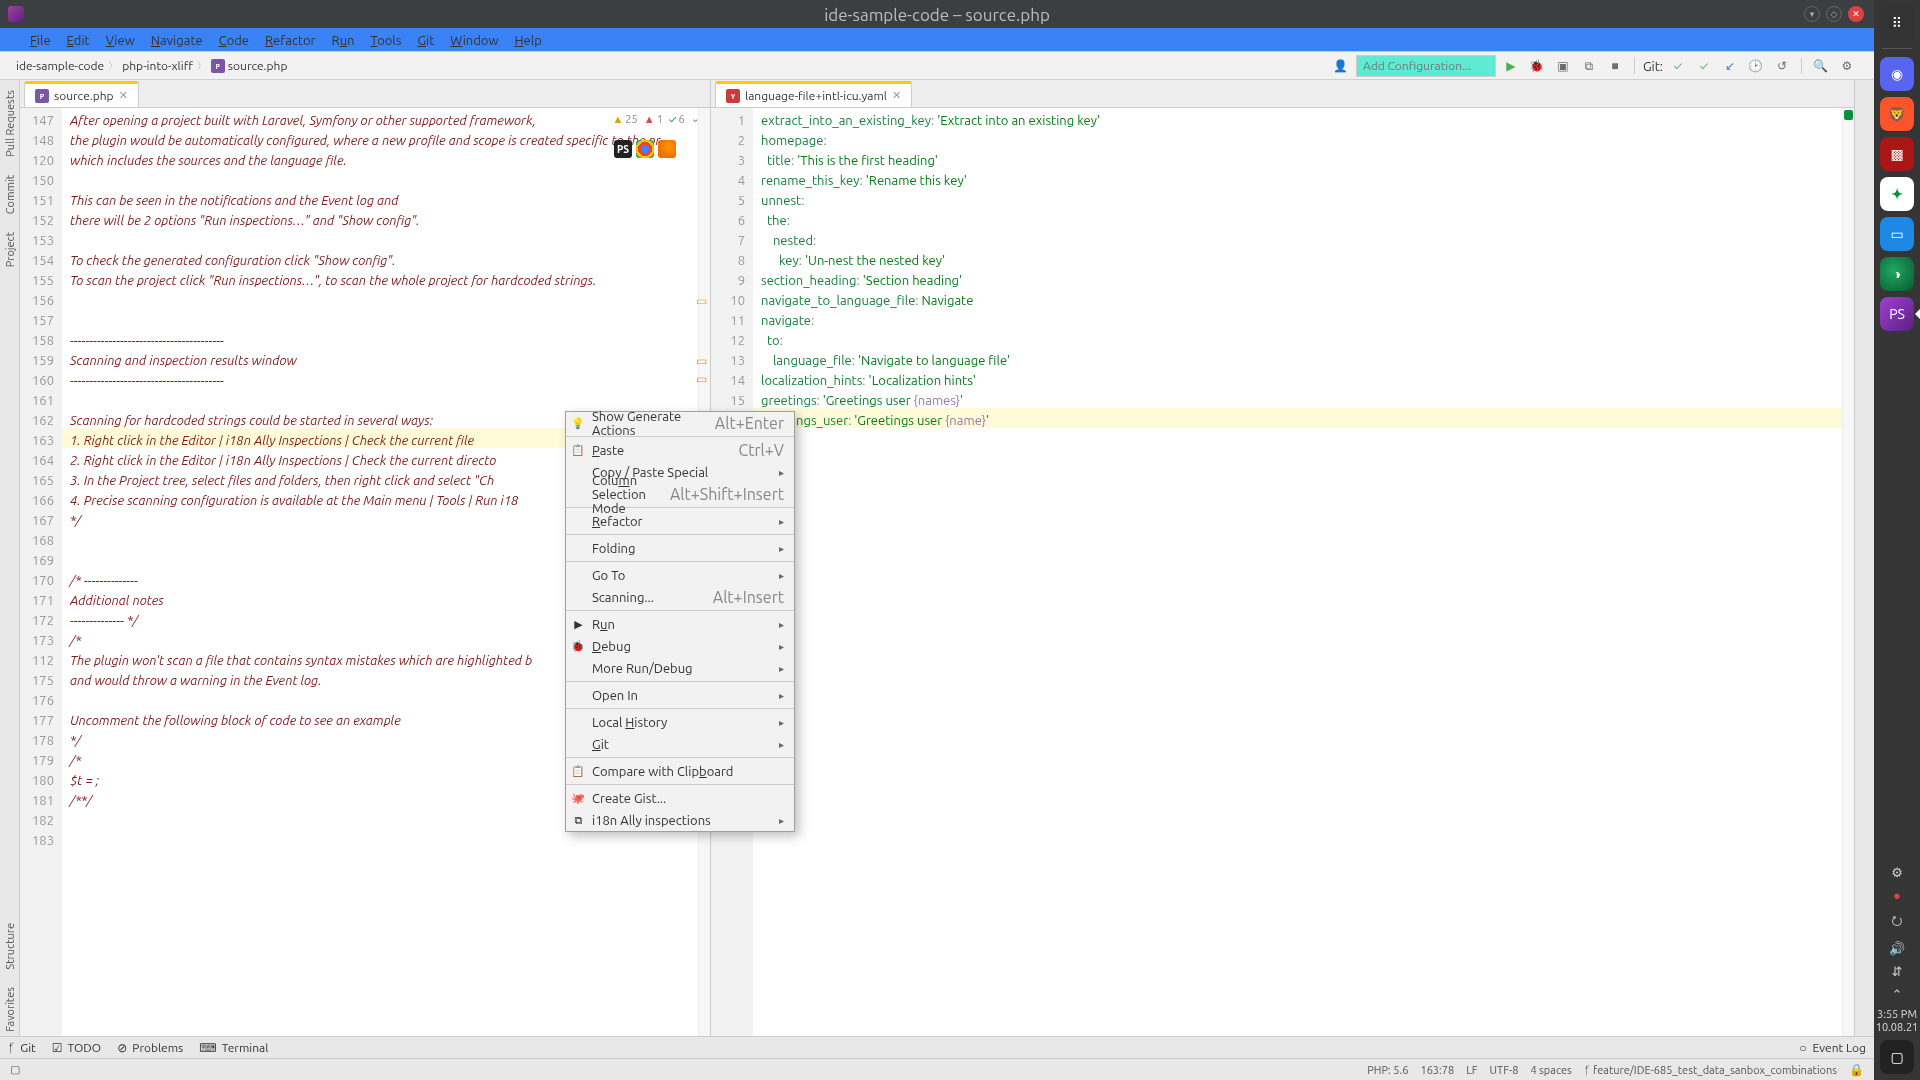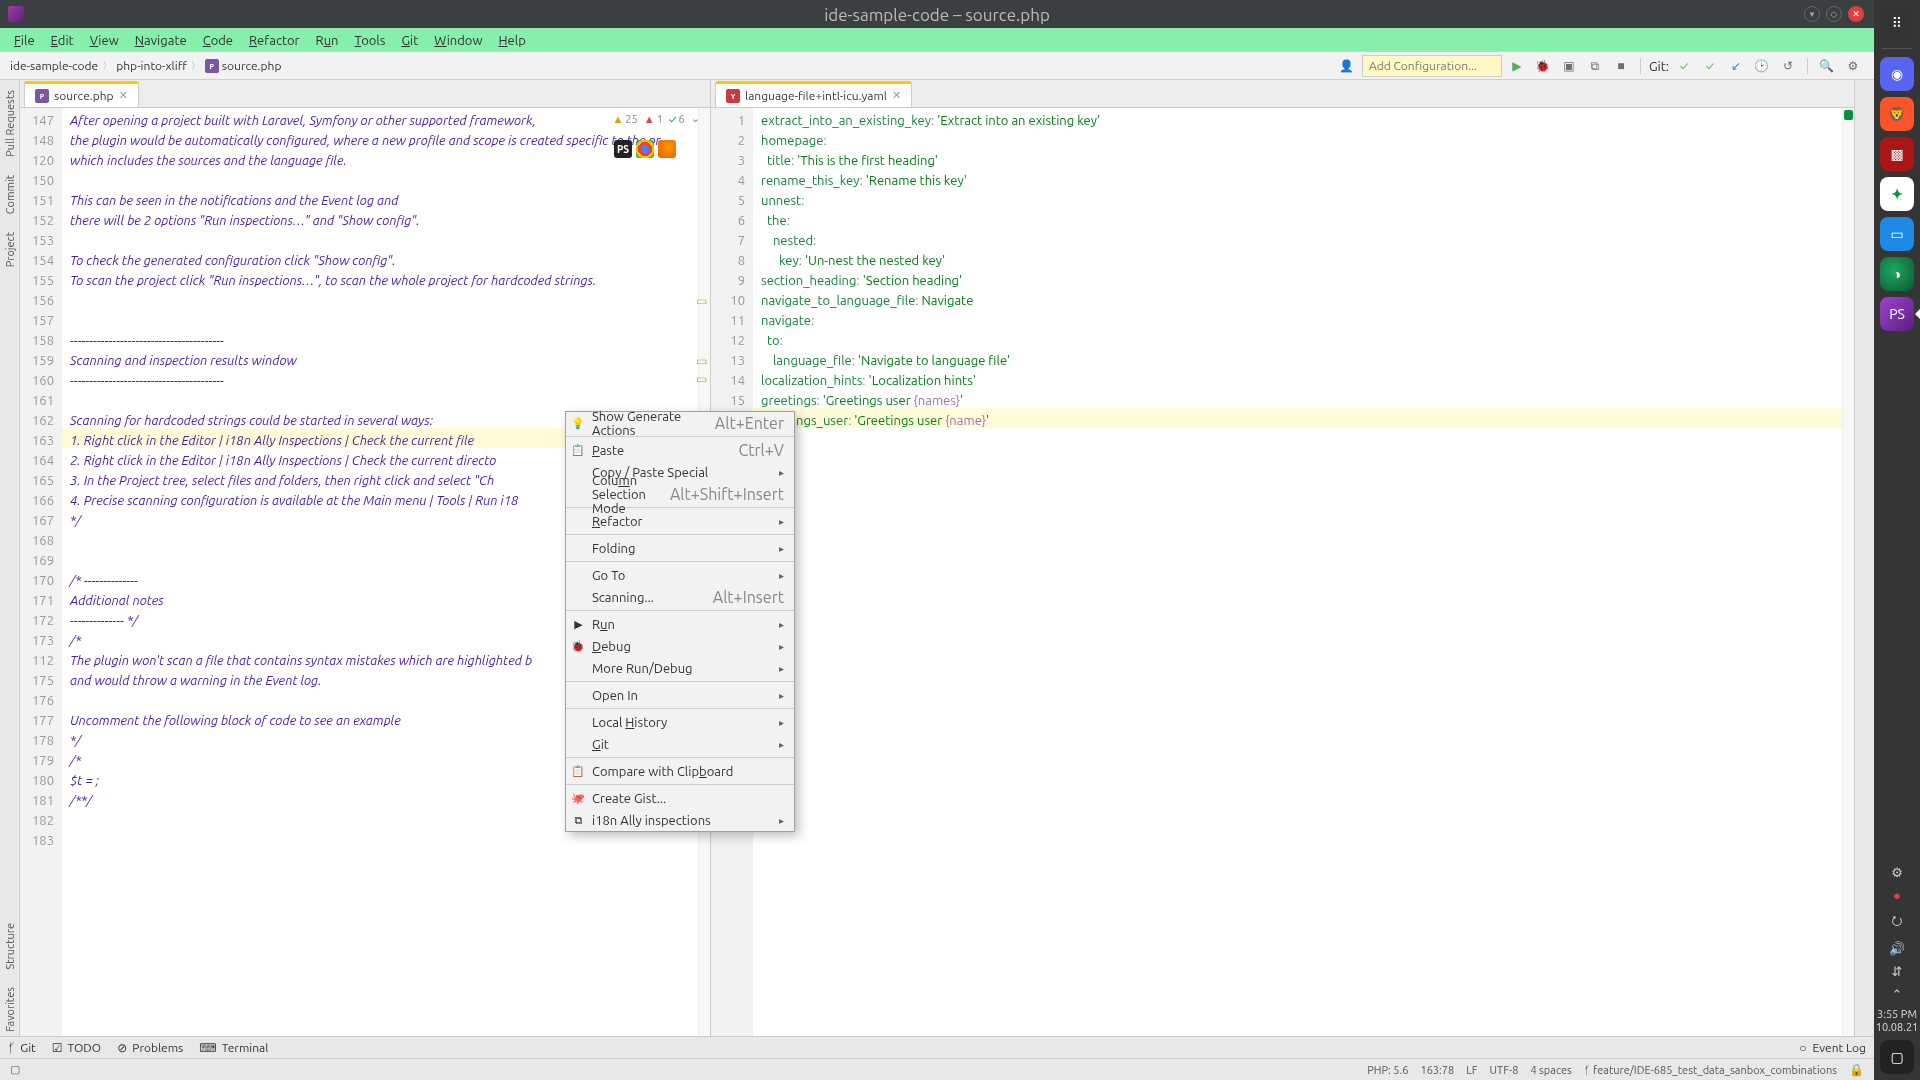--- a/index.html
+++ b/index.html
@@ -11,35 +11,35 @@
   .titlebar .left { display:flex; align-items:center; gap:6px; padding:0 8px; }
   .titlebar .app-logo { width:16px; height:16px; background:linear-gradient(135deg,#a040a0,#5a2080); border-radius:3px; display:inline-block; }
   .titlebar .title { position:absolute; left:50%; transform:translateX(-50%); font-size:17px; }
   .titlebar .win-controls { margin-left:auto; display:flex; gap:6px; padding-right:10px; }
   .win-btn { width:16px; height:16px; border-radius:50%; display:inline-flex; align-items:center; justify-content:center; font-size:9px; }
   .win-min{background:#3c3f41;border:1px solid #666;color:#aaa}
   .win-max{background:#3c3f41;border:1px solid #666;color:#aaa}
   .win-close{background:#e04040;color:#fff}
 
   
-  .menubar { height:24px; background:#86efac; border-bottom:1px solid #ccc; display:flex; align-items:center; padding:0 6px; }
+  .menubar { height:24px; background:#3b82f6; border-bottom:1px solid #ccc; display:flex; align-items:center; padding:0 22px; }
   .menubar .menu-item { padding:2px 8px; cursor:default; }
   .menubar .menu-item u { text-decoration:underline; }
 
   
-  .navbar { height:28px; background:#f2f2f2; border-bottom:1px solid #d0d0d0; display:flex; align-items:center; padding:0 10px; }
+  .navbar { height:28px; background:#f2f2f2; border-bottom:1px solid #d0d0d0; display:flex; align-items:center; padding:0 16px; }
   .breadcrumb { display:flex; align-items:center; gap:4px; }
   .breadcrumb .crumb { display:flex; align-items:center; gap:3px; font-size:12px; }
   .chev { color:#999; font-size:10px; }
   .file-icon.php { width:14px; height:14px; background:#7a56a3; color:#fff; font-size:7px; display:inline-flex; align-items:center; justify-content:center; border-radius:2px; font-weight:bold; }
   .file-icon.yaml { width:14px; height:14px; background:#c93a3a; color:#fff; font-size:7px; display:inline-flex; align-items:center; justify-content:center; border-radius:2px; font-weight:bold; }
   .navbar .right { margin-left:auto; display:flex; align-items:center; gap:4px; }
   .nav-btn { width:22px; height:22px; display:inline-flex; align-items:center; justify-content:center; color:#6e6e6e; font-size:12px; }
   .nav-btn.green{color:#4caf50} .nav-btn.blue{color:#3b88d0}
-  .config-combo { height:22px; min-width:140px; border:1px solid #ccc; background:#fef9c3; padding:0 6px; display:inline-flex; align-items:center; font-size:12px; color:#777; }
+  .config-combo { height:22px; min-width:140px; border:1px solid #ccc; background:#5eead4; padding:0 6px; display:inline-flex; align-items:center; font-size:12px; color:#777; }
   .sep { width:1px; height:16px; background:#ccc; margin:0 4px; }
 
   
   .ide-body { flex:1; display:flex; min-height:0; }
   .left-toolwindow-bar { width:20px; background:#e8e8e8; border-right:1px solid #ccc; display:flex; flex-direction:column; align-items:center; padding-top:6px; gap:10px; }
   .vtab { writing-mode:vertical-rl; transform:rotate(180deg); font-size:11px; color:#555; padding:4px 0; cursor:default; }
 
   .right-toolwindow-bar { width:20px; background:#e8e8e8; border-left:1px solid #ccc; }
 
   .editor-area { flex:1; display:flex; min-width:0; }
@@ -47,21 +47,21 @@
   .pane-left { flex:0 0 690px; }
   .pane-right { flex:1; border-left:1px solid #ccc; }
 
   .tab-row { height:28px; background:#ededed; display:flex; align-items:flex-end; border-bottom:1px solid #ccc; padding-left:4px; }
   .editor-tab { height:26px; background:#fff; border:1px solid #ccc; border-bottom:none; border-top:3px solid #ffc800; padding:0 10px; display:flex; align-items:center; gap:5px; font-size:12px; border-radius:3px 3px 0 0; }
   .tab-close { color:#999; font-size:11px; }
 
   .code-scroll { flex:1; display:flex; min-height:0; background:#fff; font-family:"JetBrains Mono","Consolas",monospace; font-size:13px; overflow:hidden; position:relative; }
   .gutter { background:#f2f2f2; color:#999; text-align:right; padding:2px 8px 2px 6px; line-height:20px; user-select:none; min-width:42px; }
   .code { padding:2px 8px; line-height:20px; color:#888; white-space:pre; flex:1; overflow:hidden; position:relative; }
-  .code .cmt { font-style:italic; color:#4c1d95; }
+  .code .cmt { font-style:italic; color:#7f1d1d; }
   .yaml-key { color:#15803d; }
   .yaml-str { color:#067d17; }
   .yaml-var { color:#9876aa; }
 
   
   .inspection-badges { position:absolute; top:4px; right:10px; display:flex; gap:6px; font-size:11px; align-items:center; z-index:2; color:#888;}
   .badge { display:inline-flex; align-items:center; gap:2px; }
   .tri.warn{color:#e2a100} .tri.err{color:#d24c4c} .tick.ok{color:#0a8f3c}
   .browser-icons { position:absolute; top:32px; right:34px; display:flex; gap:4px; z-index:2; }
   .bicon { width:18px; height:18px; display:inline-flex; align-items:center; justify-content:center; font-size:10px; border-radius:3px; }

